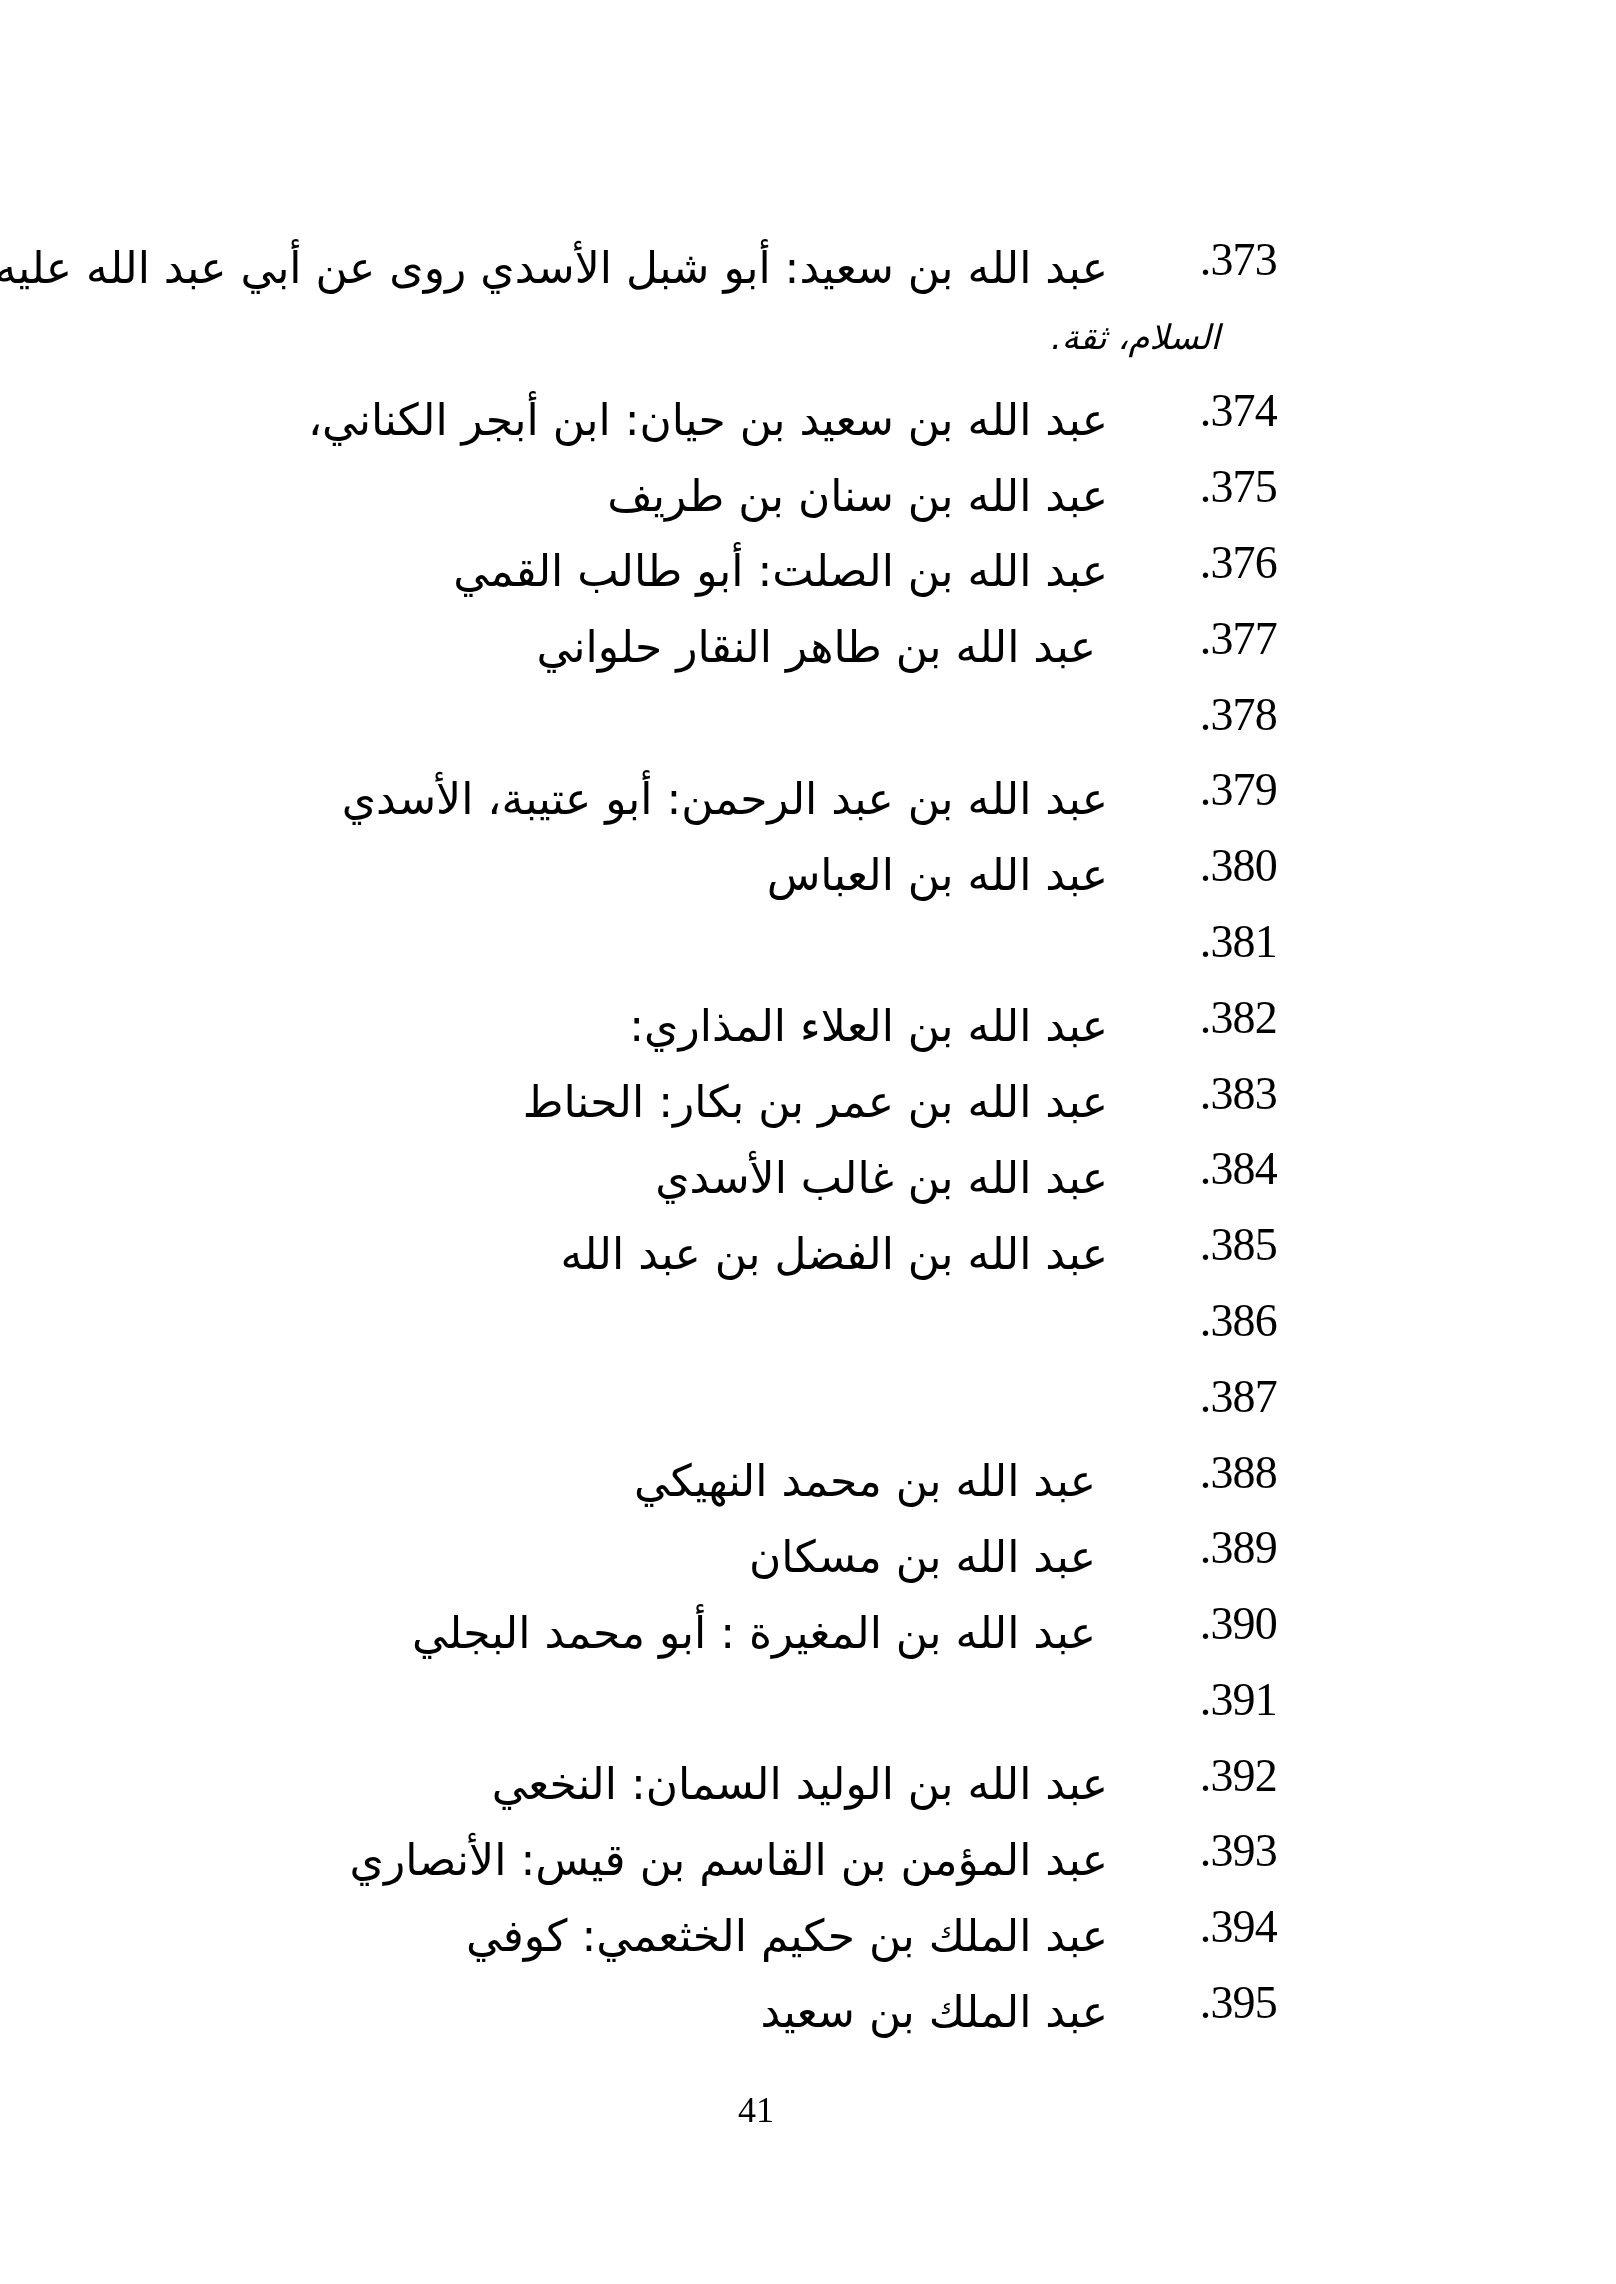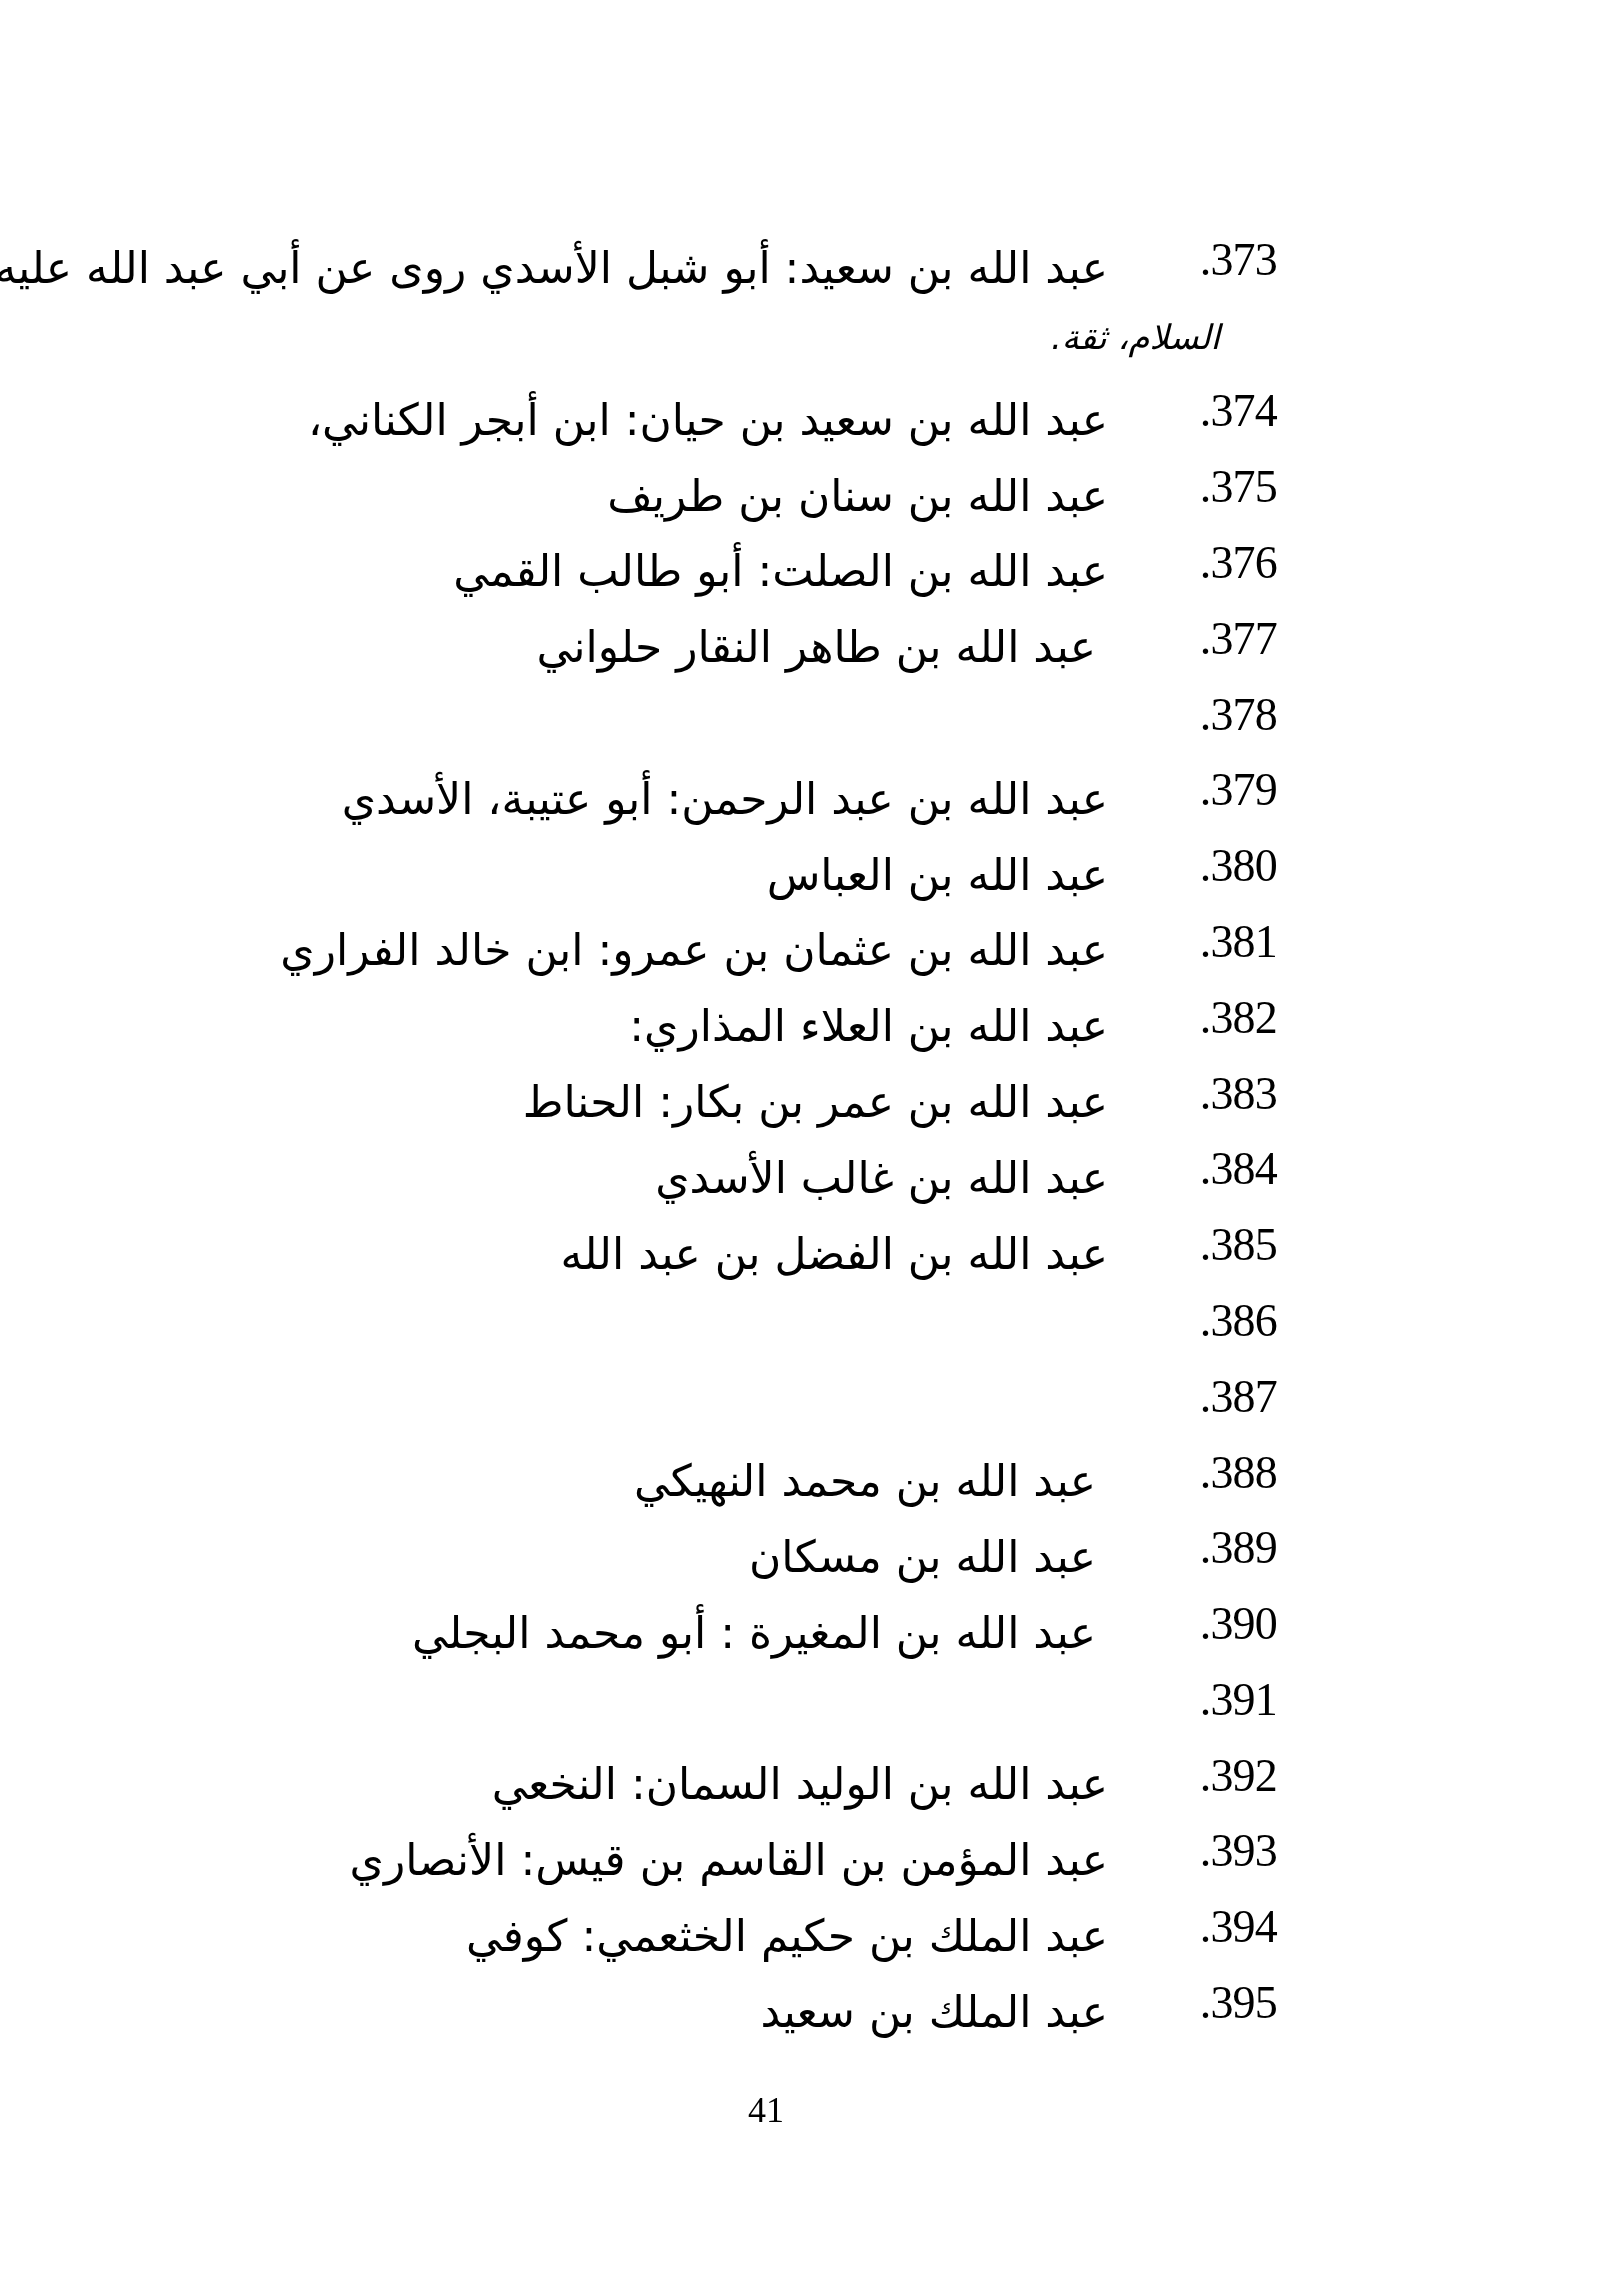--- a/index.html
+++ b/index.html
@@ -58,21 +58,20 @@
     }
     .page-number {
       position: absolute;
       left: 0;
       width: 1512px;
       top: 2092px;
       text-align: center;
       font-size: 36px;
       line-height: 1;
       font-family: "Liberation Serif", "DejaVu Serif", serif;
-      padding-left: 10px;
     }
   </style>
 </head>
 <body>
 
 <div class="page">
 
   <div class="entry-num" style="top:237px">.373</div>
   <div class="entry-text" style="top:246px">عبد الله بن سعيد: أبو شبل  الأسدي  روى عن أبي عبد الله عليه</div>
   <div class="entry-cont" style="top:320px">السلام، ثقة.</div>
@@ -91,21 +90,20 @@
 
   <div class="entry-num" style="top:692px">.378</div>
 
   <div class="entry-num" style="top:767px">.379</div>
   <div class="entry-text" style="top:777px">عبد الله بن عبد الرحمن: أبو عتيبة، الأسدي</div>
 
   <div class="entry-num" style="top:843px">.380</div>
   <div class="entry-text" style="top:853px">عبد الله بن العباس</div>
 
   <div class="entry-num" style="top:919px">.381</div>
-  <div class="entry-text" style="top:928px">عبد الله بن عثمان بن عمرو: ابن خالد الفراري</div>
 
   <div class="entry-num" style="top:995px">.382</div>
   <div class="entry-text" style="top:1004px">عبد الله بن العلاء المذاري:</div>
 
   <div class="entry-num" style="top:1071px">.383</div>
   <div class="entry-text" style="top:1080px">عبد الله بن عمر بن بكار: الحناط</div>
 
   <div class="entry-num" style="top:1146px">.384</div>
   <div class="entry-text" style="top:1156px">عبد الله بن غالب  الأسدي</div>
 

